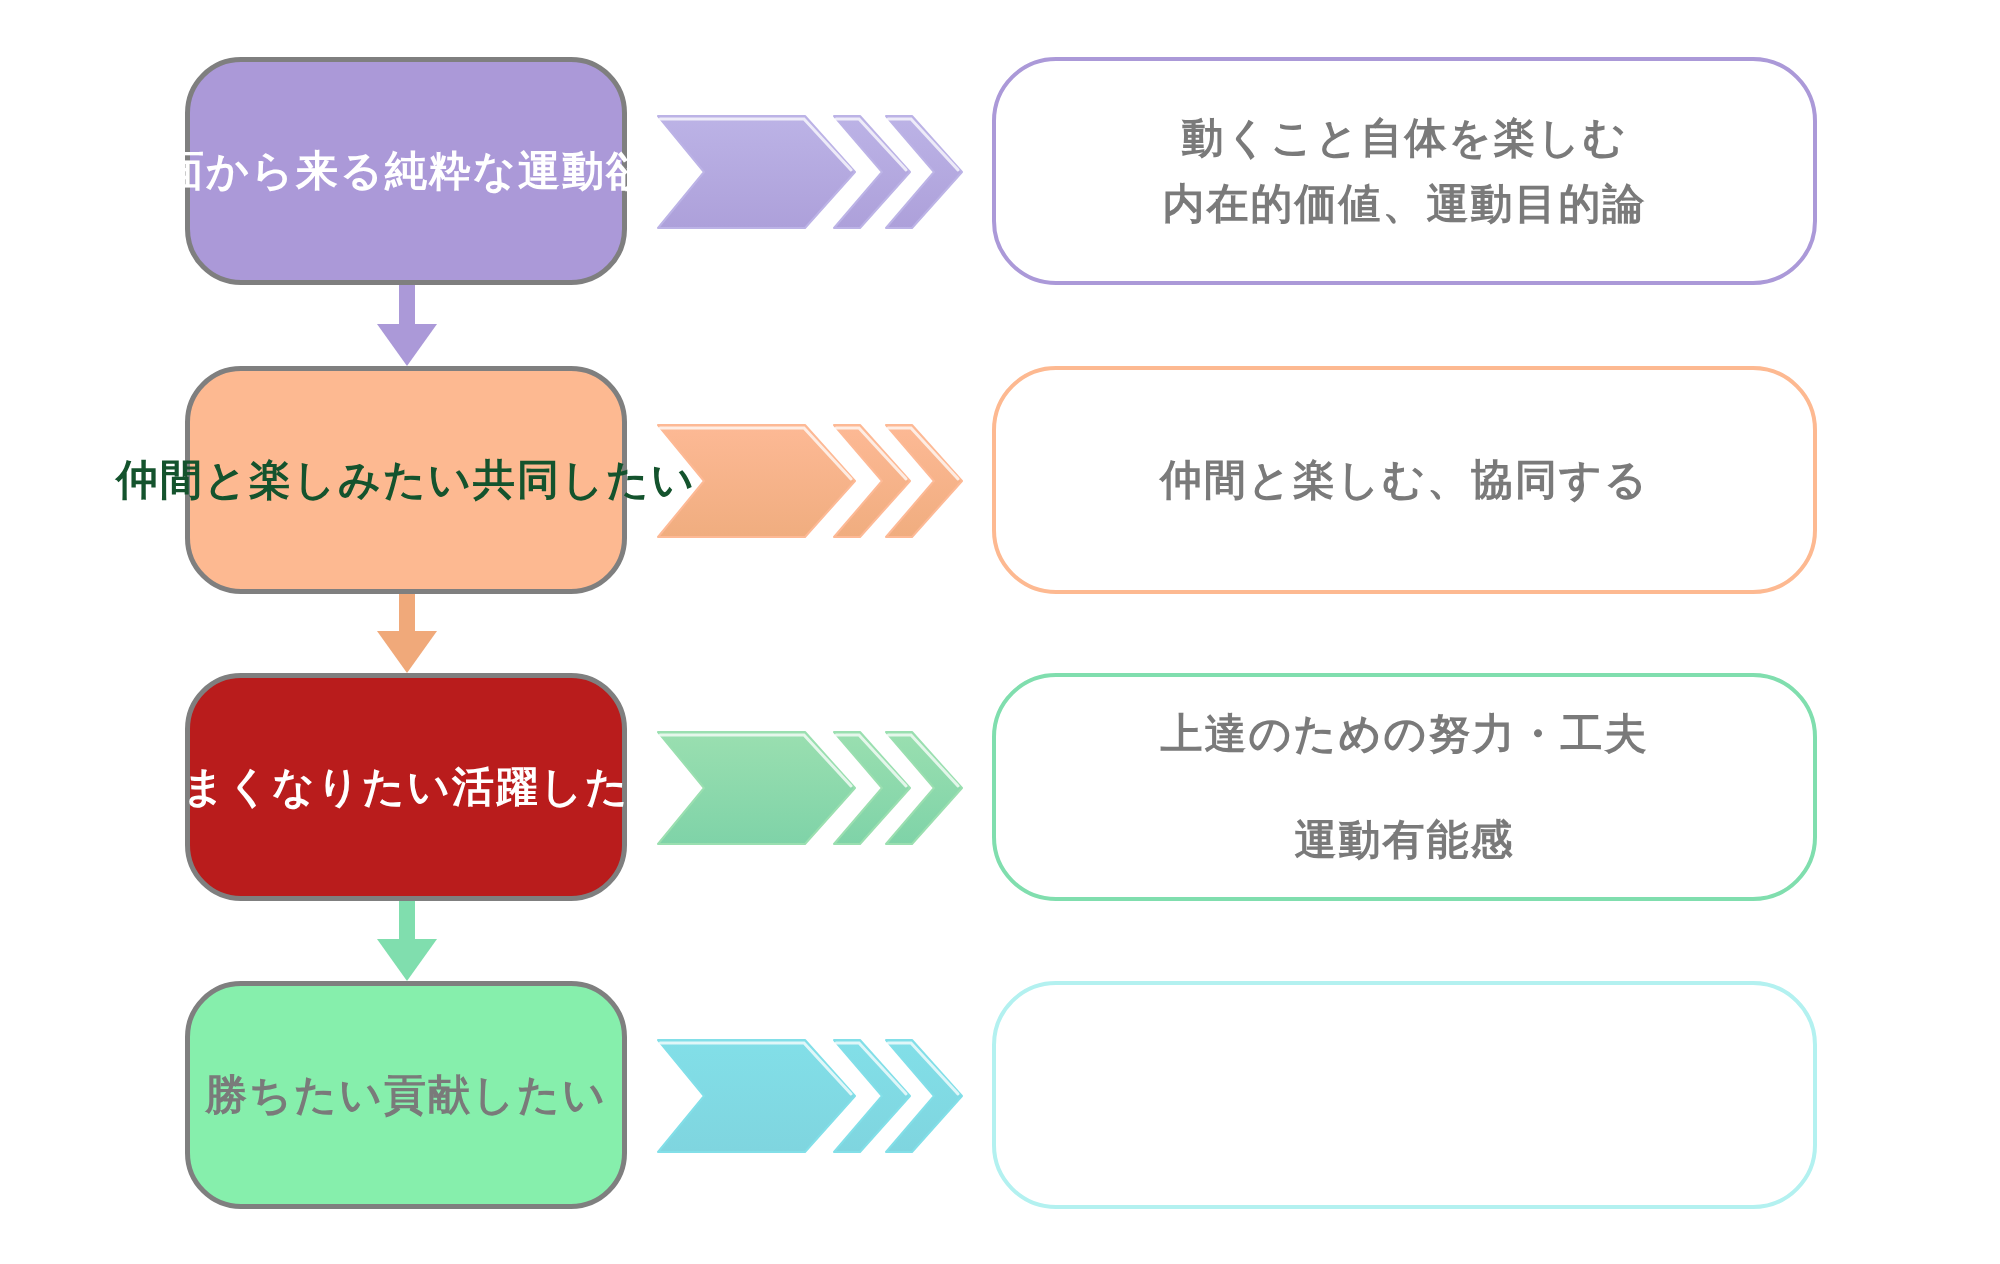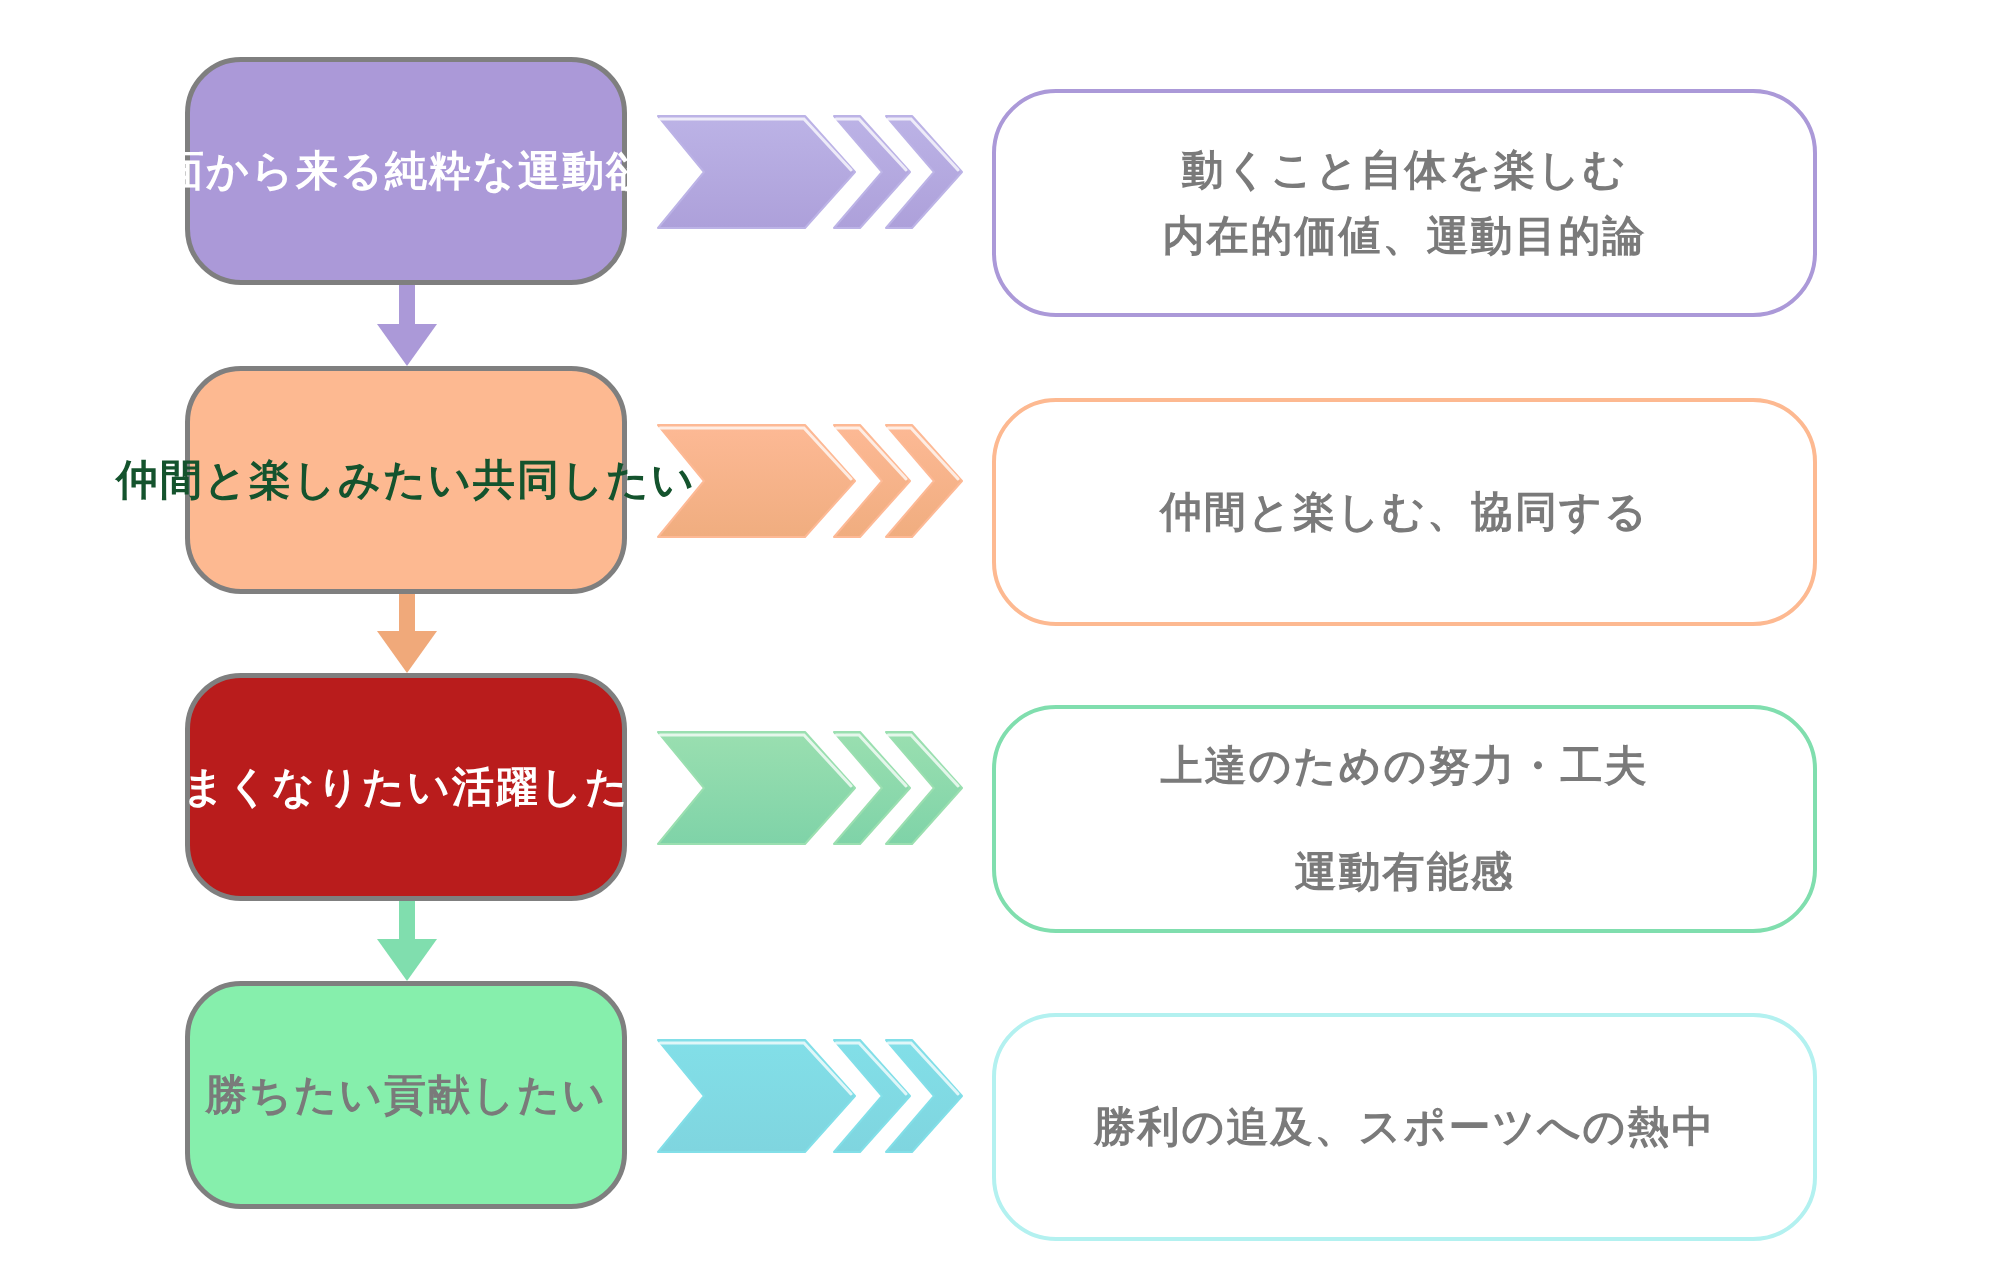--- a/index.html
+++ b/index.html
@@ -14,21 +14,21 @@
     display: flex; flex-direction: row; align-items: center; justify-content: center;
     font-weight: bold; font-size: 42px; line-height: 66px; letter-spacing: 2px;
     text-align: center;
   }
   .right-box {
     position: absolute; left: 992px; width: 825px; height: 228px;
     box-sizing: border-box; border-width: 4px; border-style: solid; border-radius: 64px;
     background: #ffffff;
     display: flex; flex-direction: column; align-items: center; justify-content: center;
     font-weight: bold; font-size: 42px; line-height: 66px; letter-spacing: 2px;
-    color: #7a7a7a; text-align: center; margin-top: 32px;
+    color: #7a7a7a; text-align: center;
   }
   .line { display: block; white-space: nowrap; }
   .chev { position: absolute; left: 650px; width: 320px; height: 124px; }
   .down-arrow { position: absolute; left: 372px; width: 70px; }
 </style>
 </head>
 <body>
 
 <div class="left-box" id="lb0" style="top: 57px; background: rgb(171, 153, 216); color: rgb(255, 255, 255);">
   <span class="line">内面から来る</span>
@@ -125,14 +125,13 @@
       </linearGradient>
     </defs>
     <polygon points="8,6 155,6 205,62 155,118 8,118 54,62" fill="url(#g3)" stroke="#82dfe8" stroke-width="2" stroke-linejoin="round"></polygon>
     <polyline points="10,9 154,9 201,60" fill="none" stroke="rgba(255,255,255,0.75)" stroke-width="3" stroke-linecap="round"></polyline>
     <polygon points="184,6 210,6 260,62 210,118 184,118 232,62" fill="url(#g3)" stroke="#82dfe8" stroke-width="2" stroke-linejoin="round"></polygon>
     <polyline points="186,9 209,9 256,60" fill="none" stroke="rgba(255,255,255,0.75)" stroke-width="3" stroke-linecap="round"></polyline>
     <polygon points="236,6 262,6 312,62 262,118 236,118 284,62" fill="url(#g3)" stroke="#82dfe8" stroke-width="2" stroke-linejoin="round"></polygon>
     <polyline points="238,9 261,9 308,60" fill="none" stroke="rgba(255,255,255,0.75)" stroke-width="3" stroke-linecap="round"></polyline>
   </svg>
 <div class="right-box" id="rb3" style="top: 981px; border-color: rgb(179, 241, 240);">
-  <span class="line">勝利の追及、スポーツへの熱中</span>
 </div>
 
 </body></html>

